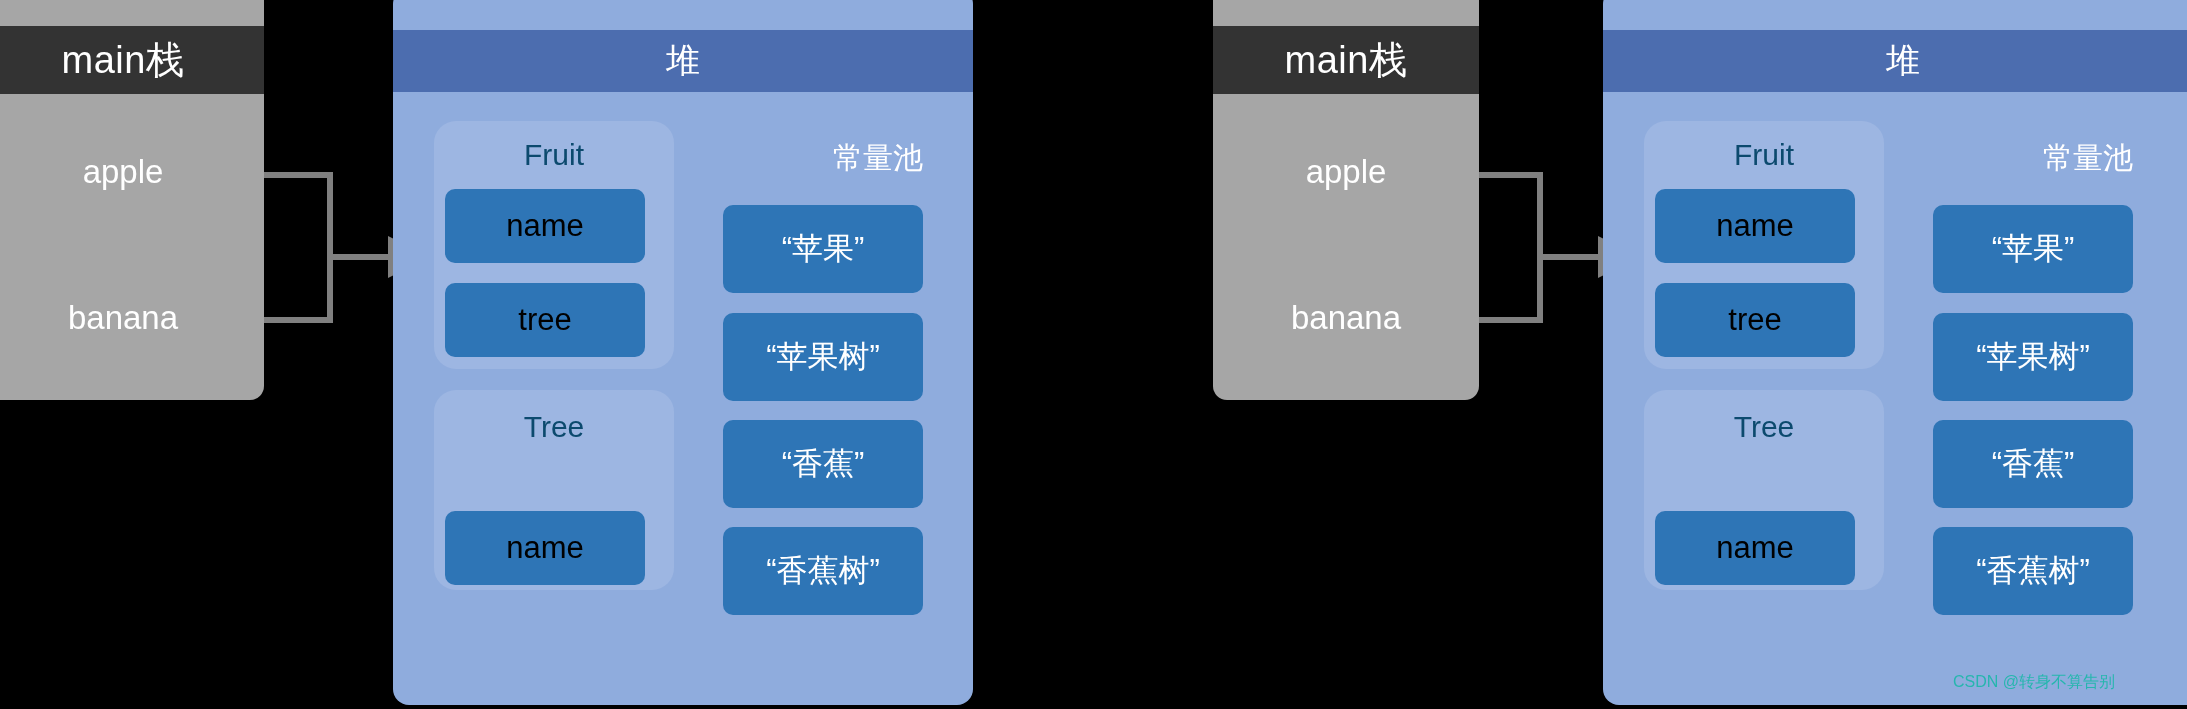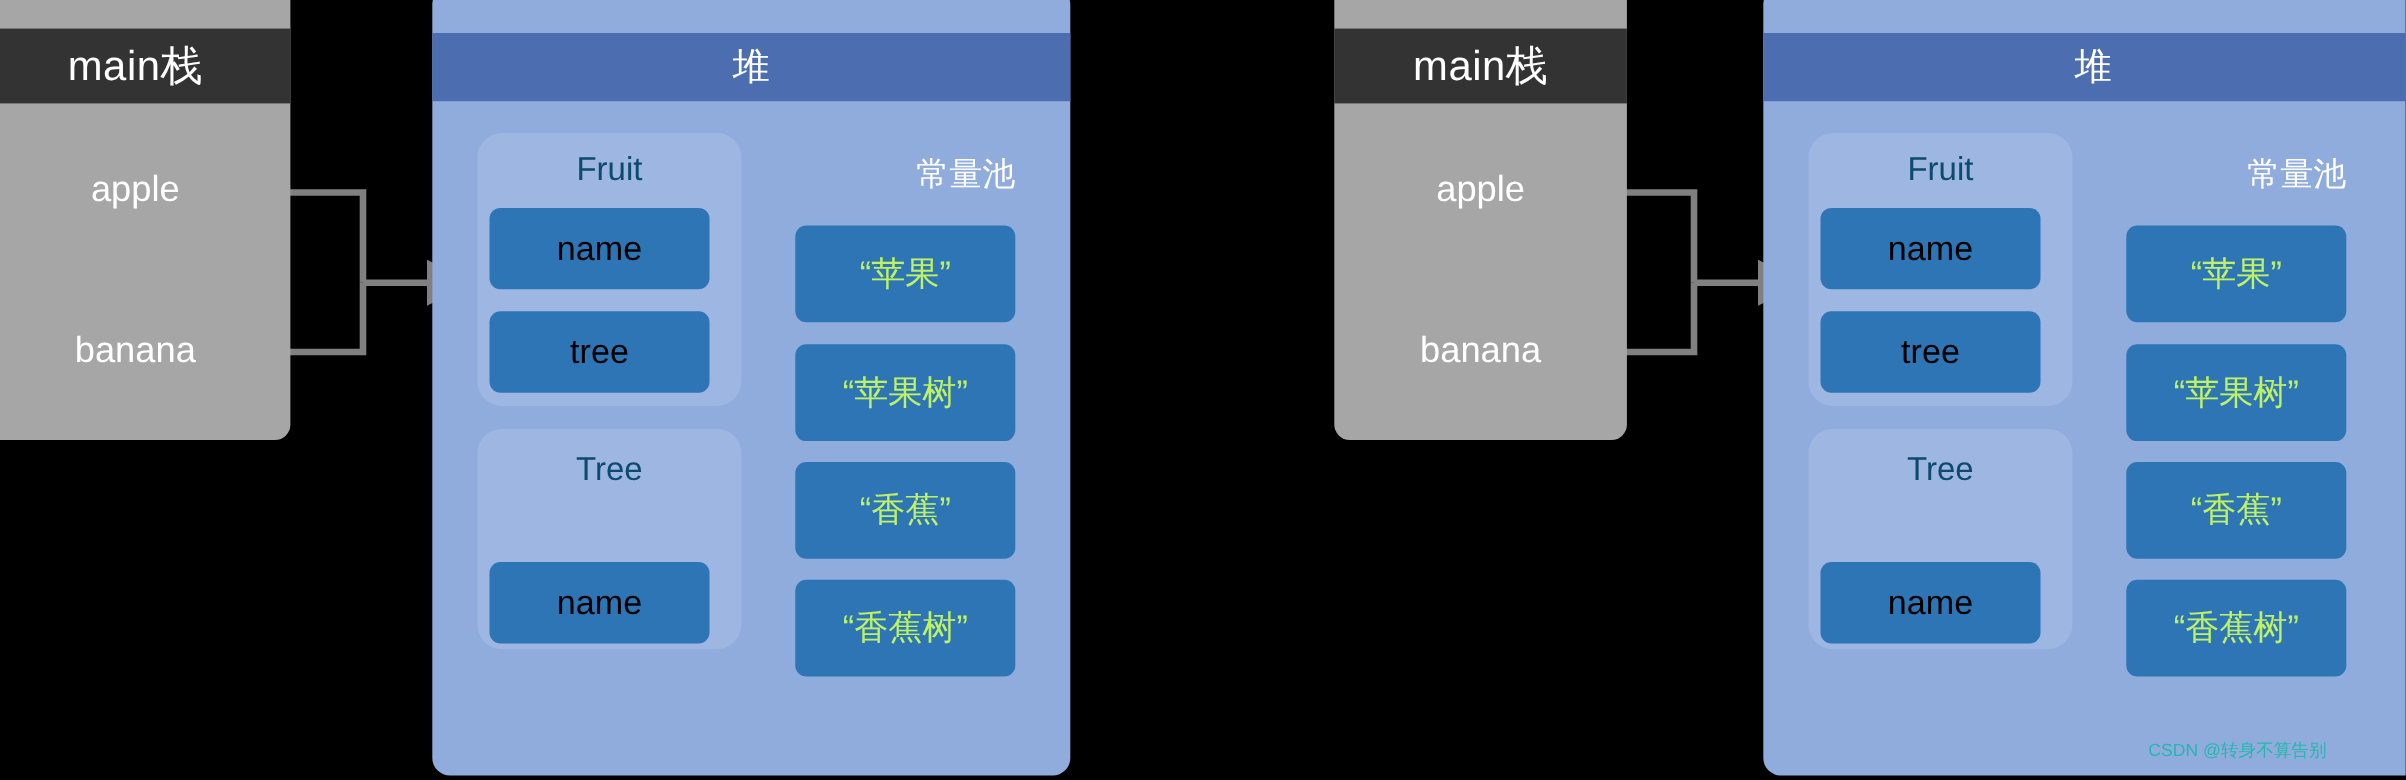--- a/index.html
+++ b/index.html
@@ -90,21 +90,21 @@
     display: flex;
     align-items: center;
     justify-content: center;
     font-size: 31px;
     box-sizing: border-box;
   }
   .pool-box {
     position: absolute;
     background: #2E75B6;
     border-radius: 10px;
-    color: #bef264;
+    color: #ffffff;
     display: flex;
     align-items: center;
     justify-content: center;
     font-size: 31px;
     box-sizing: border-box;
   }
   svg.wires {
     position: absolute;
     left: 0;
     top: 0;

